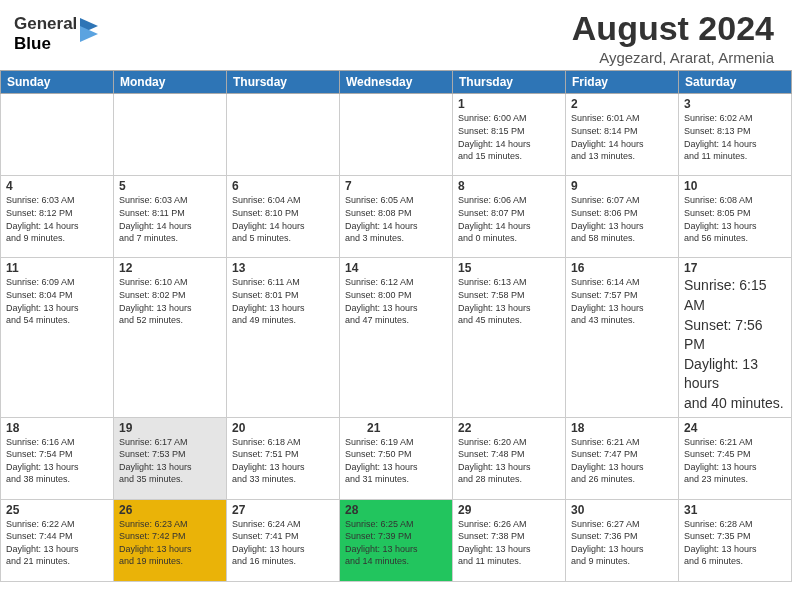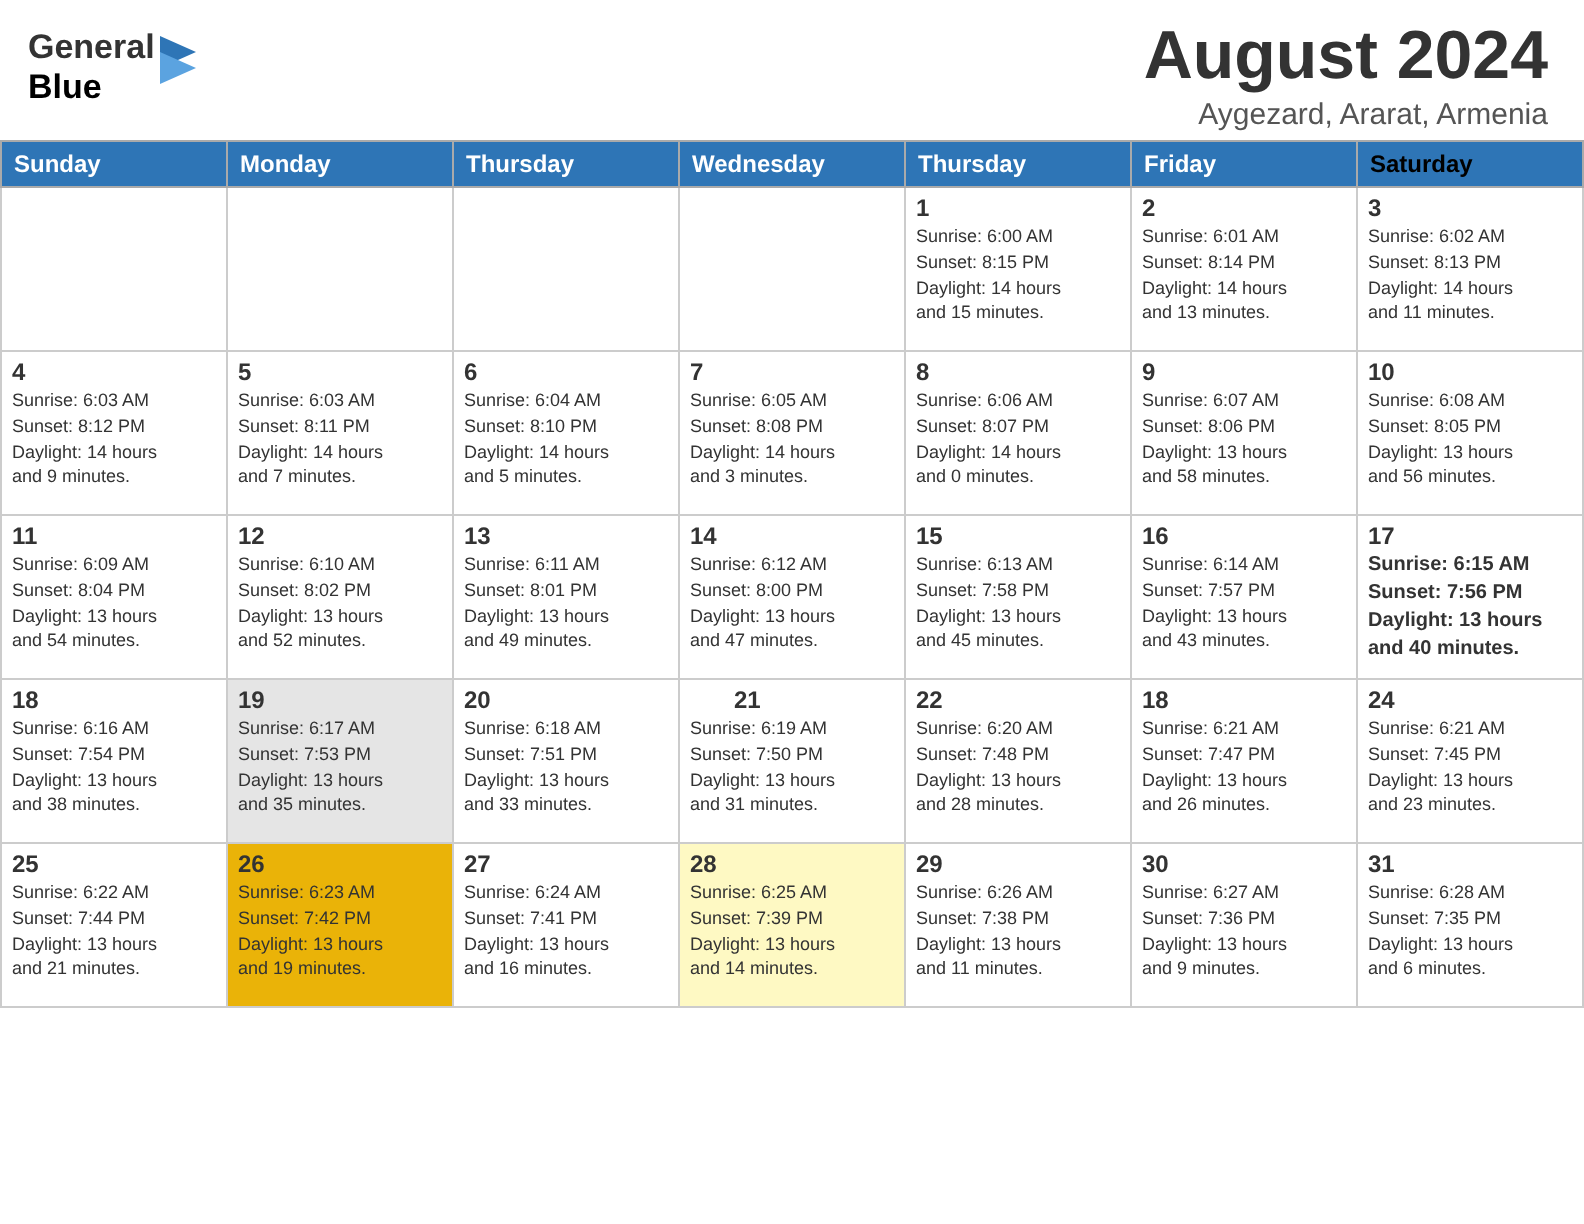--- a/index.html
+++ b/index.html
@@ -31,21 +31,21 @@
 
   <table style="width:100%;border-collapse:collapse;table-layout:fixed;">
     <thead>
       <tr>
       <th style="background: rgb(46, 117, 182); color: rgb(255, 255, 255); font-size: 12px; font-weight: bold; text-align: left; padding: 4px 6px; border: 1px solid rgb(170, 170, 170);">Sunday</th>
           <th style="background: rgb(46, 117, 182); color: rgb(255, 255, 255); font-size: 12px; font-weight: bold; text-align: left; padding: 4px 6px; border: 1px solid rgb(170, 170, 170);">Monday</th>
           <th style="background: rgb(46, 117, 182); color: rgb(255, 255, 255); font-size: 12px; font-weight: bold; text-align: left; padding: 4px 6px; border: 1px solid rgb(170, 170, 170);">Thursday</th>
           <th style="background: rgb(46, 117, 182); color: rgb(255, 255, 255); font-size: 12px; font-weight: bold; text-align: left; padding: 4px 6px; border: 1px solid rgb(170, 170, 170);">Wednesday</th>
           <th style="background: rgb(46, 117, 182); color: rgb(255, 255, 255); font-size: 12px; font-weight: bold; text-align: left; padding: 4px 6px; border: 1px solid rgb(170, 170, 170);">Thursday</th>
           <th style="background: rgb(46, 117, 182); color: rgb(255, 255, 255); font-size: 12px; font-weight: bold; text-align: left; padding: 4px 6px; border: 1px solid rgb(170, 170, 170);">Friday</th>
-          <th style="background: rgb(46, 117, 182); color: #000000; font-size: 12px; font-weight: bold; text-align: left; padding: 4px 6px; border: 1px solid rgb(170, 170, 170);">Saturday</th>
+          <th style="background: rgb(46, 117, 182); color: #ffffff; font-size: 12px; font-weight: bold; text-align: left; padding: 4px 6px; border: 1px solid rgb(170, 170, 170);">Saturday</th>
         </tr>
     </thead>
     <tbody id="calendar-body">
     <tr>
           <td style="vertical-align: top; border: 1px solid rgb(204, 204, 204); padding: 3px 5px; font-size: 9px; color: rgb(51, 51, 51); height: 82px; background: rgb(255, 255, 255);"></td>
           <td style="vertical-align: top; border: 1px solid rgb(204, 204, 204); padding: 3px 5px; font-size: 9px; color: rgb(51, 51, 51); height: 82px; background: rgb(255, 255, 255);"></td>
           <td style="vertical-align: top; border: 1px solid rgb(204, 204, 204); padding: 3px 5px; font-size: 9px; color: rgb(51, 51, 51); height: 82px; background: rgb(255, 255, 255);"></td>
           <td style="vertical-align: top; border: 1px solid rgb(204, 204, 204); padding: 3px 5px; font-size: 9px; color: rgb(51, 51, 51); height: 82px; background: rgb(255, 255, 255);"></td>
           <td style="vertical-align: top; border: 1px solid rgb(204, 204, 204); padding: 3px 5px; font-size: 9px; color: rgb(51, 51, 51); height: 82px; background: rgb(255, 255, 255);">
             <div style="font-size: 12px; font-weight: bold; margin-bottom: 1px;">1</div>
@@ -110,21 +110,21 @@
           <td style="vertical-align: top; border: 1px solid rgb(204, 204, 204); padding: 3px 5px; font-size: 9px; color: rgb(51, 51, 51); height: 82px; background: rgb(255, 255, 255);">
             <div style="font-size: 12px; font-weight: bold; margin-bottom: 1px;">15</div>
             <div style="font-size: 9px; line-height: 1.4; color: rgb(51, 51, 51);">Sunrise: 6:13 AM<br>Sunset: 7:58 PM<br>Daylight: 13 hours<br>and 45 minutes.</div>
           </td>
           <td style="vertical-align: top; border: 1px solid rgb(204, 204, 204); padding: 3px 5px; font-size: 9px; color: rgb(51, 51, 51); height: 82px; background: rgb(255, 255, 255);">
             <div style="font-size: 12px; font-weight: bold; margin-bottom: 1px;">16</div>
             <div style="font-size: 9px; line-height: 1.4; color: rgb(51, 51, 51);">Sunrise: 6:14 AM<br>Sunset: 7:57 PM<br>Daylight: 13 hours<br>and 43 minutes.</div>
           </td>
           <td style="vertical-align: top; border: 1px solid rgb(204, 204, 204); padding: 3px 5px; font-size: 9px; color: rgb(51, 51, 51); height: 82px; background: rgb(255, 255, 255);">
             <div style="font-size: 12px; font-weight: bold; margin-bottom: 1px;">17</div>
-            <div style="font-size: 10px; line-height: 1.4; color: rgb(51, 51, 51); font-weight: bold;">Sunrise: 6:15 AM<br>Sunset: 7:56 PM<br>Daylight: 13 hours<br>and 40 minutes.</div>
+            <div style="font-size: 14px; line-height: 1.4; color: rgb(51, 51, 51);">Sunrise: 6:15 AM<br>Sunset: 7:56 PM<br>Daylight: 13 hours<br>and 40 minutes.</div>
           </td>
         </tr>
         <tr>
           <td style="vertical-align: top; border: 1px solid rgb(204, 204, 204); padding: 3px 5px; font-size: 9px; color: rgb(51, 51, 51); height: 82px; background: rgb(255, 255, 255);">
             <div style="font-size: 12px; font-weight: bold; margin-bottom: 1px;">18</div>
             <div style="font-size: 9px; line-height: 1.4; color: rgb(51, 51, 51);">Sunrise: 6:16 AM<br>Sunset: 7:54 PM<br>Daylight: 13 hours<br>and 38 minutes.</div>
           </td>
           <td style="vertical-align: top; border: 1px solid rgb(204, 204, 204); padding: 3px 5px; font-size: 9px; color: rgb(51, 51, 51); height: 82px; background: #e5e5e5;">
             <div style="font-size: 12px; font-weight: bold; margin-bottom: 1px;">19</div>
             <div style="font-size: 9px; line-height: 1.4; color: rgb(51, 51, 51);">Sunrise: 6:17 AM<br>Sunset: 7:53 PM<br>Daylight: 13 hours<br>and 35 minutes.</div>
@@ -156,21 +156,21 @@
             <div style="font-size: 9px; line-height: 1.4; color: rgb(51, 51, 51);">Sunrise: 6:22 AM<br>Sunset: 7:44 PM<br>Daylight: 13 hours<br>and 21 minutes.</div>
           </td>
           <td style="vertical-align: top; border: 1px solid rgb(204, 204, 204); padding: 3px 5px; font-size: 9px; color: rgb(51, 51, 51); height: 82px; background: #eab308;">
             <div style="font-size: 12px; font-weight: bold; margin-bottom: 1px;">26</div>
             <div style="font-size: 9px; line-height: 1.4; color: rgb(51, 51, 51);">Sunrise: 6:23 AM<br>Sunset: 7:42 PM<br>Daylight: 13 hours<br>and 19 minutes.</div>
           </td>
           <td style="vertical-align: top; border: 1px solid rgb(204, 204, 204); padding: 3px 5px; font-size: 9px; color: rgb(51, 51, 51); height: 82px; background: rgb(255, 255, 255);">
             <div style="font-size: 12px; font-weight: bold; margin-bottom: 1px;">27</div>
             <div style="font-size: 9px; line-height: 1.4; color: rgb(51, 51, 51);">Sunrise: 6:24 AM<br>Sunset: 7:41 PM<br>Daylight: 13 hours<br>and 16 minutes.</div>
           </td>
-          <td style="vertical-align: top; border: 1px solid rgb(204, 204, 204); padding: 3px 5px; font-size: 9px; color: rgb(51, 51, 51); height: 82px; background: #fef9c3;">
+          <td style="vertical-align: top; border: 1px solid rgb(204, 204, 204); padding: 3px 5px; font-size: 9px; color: rgb(51, 51, 51); height: 82px; background: #22c55e;">
             <div style="font-size: 12px; font-weight: bold; margin-bottom: 1px;">28</div>
             <div style="font-size: 9px; line-height: 1.4; color: rgb(51, 51, 51);">Sunrise: 6:25 AM<br>Sunset: 7:39 PM<br>Daylight: 13 hours<br>and 14 minutes.</div>
           </td>
           <td style="vertical-align: top; border: 1px solid rgb(204, 204, 204); padding: 3px 5px; font-size: 9px; color: rgb(51, 51, 51); height: 82px; background: rgb(255, 255, 255);">
             <div style="font-size: 12px; font-weight: bold; margin-bottom: 1px;">29</div>
             <div style="font-size: 9px; line-height: 1.4; color: rgb(51, 51, 51);">Sunrise: 6:26 AM<br>Sunset: 7:38 PM<br>Daylight: 13 hours<br>and 11 minutes.</div>
           </td>
           <td style="vertical-align: top; border: 1px solid rgb(204, 204, 204); padding: 3px 5px; font-size: 9px; color: rgb(51, 51, 51); height: 82px; background: rgb(255, 255, 255);">
             <div style="font-size: 12px; font-weight: bold; margin-bottom: 1px;">30</div>
             <div style="font-size: 9px; line-height: 1.4; color: rgb(51, 51, 51);">Sunrise: 6:27 AM<br>Sunset: 7:36 PM<br>Daylight: 13 hours<br>and 9 minutes.</div>

